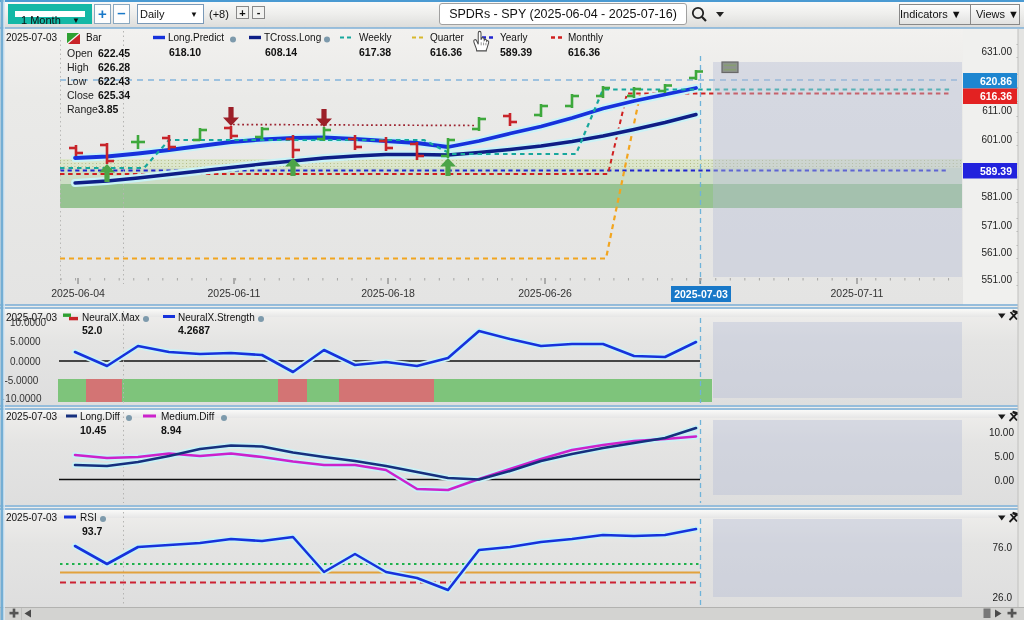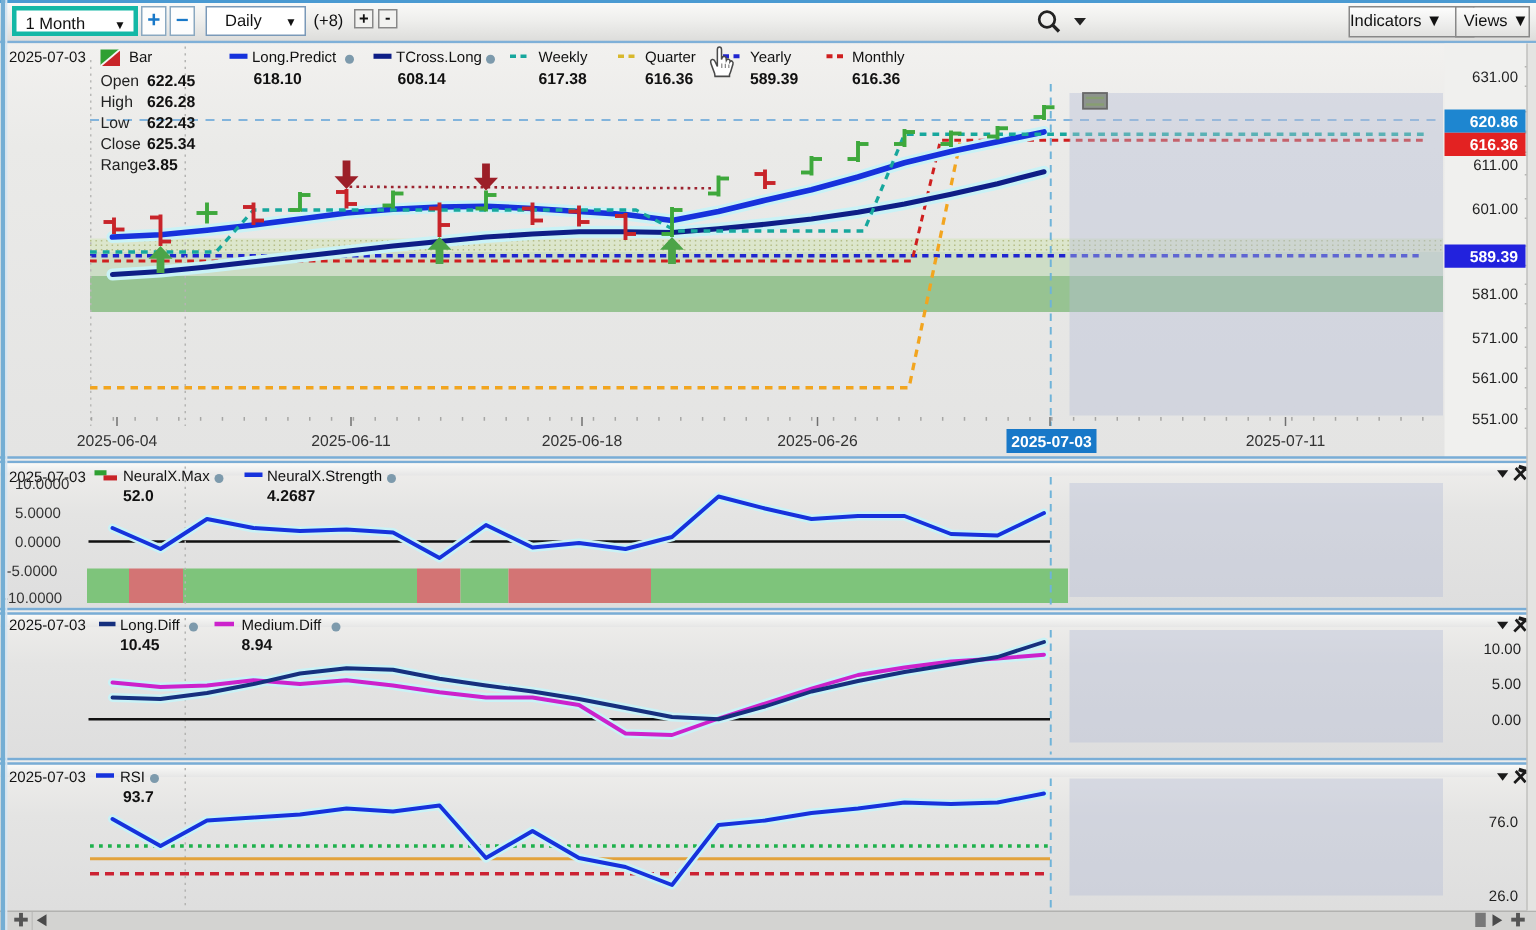--- a/index.html
+++ b/index.html
@@ -391,34 +391,37 @@
       <rect x="983.5" y="608.5" width="7" height="9.5" fill="#787878"></rect>
       <path d="M995,609.5 l0,8 l6.5,-4 z" fill="#4a4a4a"></path>
       <rect x="1007.5" y="611.8" width="9" height="2.6" fill="#555"></rect>
       <rect x="1010.7" y="608.6" width="2.6" height="9" fill="#555"></rect>
       <line x1="2" y1="0" x2="2" y2="620" stroke="#74aed4" stroke-width="3" stroke-linecap="butt"></line>
       <line x1="4.2" y1="0" x2="4.2" y2="620" stroke="#d6e6f2" stroke-width="1.4" stroke-linecap="butt"></line>
       <rect x="1018" y="29" width="6" height="578" fill="#e4e4e2"></rect>
       <line x1="1018" y1="29" x2="1018" y2="607" stroke="#c0c0be" stroke-width="1" stroke-linecap="butt"></line>
     </svg>
 <div style="position:absolute;left:8px;top:4px;width:84px;height:20px;background:#fff;
-border:3px solid #14b8a6;font-size:11px;color:#111;line-height:19px;padding-left:6px;box-sizing:border-box;">1 Month
+border:7px solid #14b8a6;font-size:11px;color:#111;line-height:19px;padding-left:6px;box-sizing:border-box;">1 Month
 <span style="position:absolute;right:5px;top:0;color:#111;font-size:8px;">▼</span></div>
 <div style="position:absolute;left:94px;top:4px;width:17px;height:20px;background:#fdfdfd;
 border:1px solid #8aa8c0;color:#1878c8;font-weight:bold;font-size:15px;text-align:center;line-height:18px;box-sizing:border-box;">+</div>
 <div style="position:absolute;left:113px;top:4px;width:17px;height:20px;background:#fdfdfd;
 border:1px solid #8aa8c0;color:#1878c8;font-weight:bold;font-size:15px;text-align:center;line-height:16px;box-sizing:border-box;">–</div>
 <div style="position:absolute;left:137px;top:4px;width:67px;height:20px;background:#fff;
-border:1px solid #7a99b8;font-size:11px;color:#111;line-height:19px;padding-left:12px;box-sizing:border-box;">Daily
+border:1px solid #7a99b8;font-size:11px;color:#111;line-height:19px;padding-left:2px;box-sizing:border-box;">Daily
 <span style="position:absolute;right:5px;top:0;color:#111;font-size:8px;">▼</span></div>
 <div style="position:absolute;left:209px;top:4px;height:20px;font-size:11px;color:#111;line-height:20px;">(+8)</div>
 <div style="position:absolute;left:236px;top:6px;width:13px;height:13px;background:#f2f2f0;
 border:1px solid #888;color:#111;font-weight:bold;font-size:11px;text-align:center;line-height:12px;box-sizing:border-box;">+</div>
 <div style="position:absolute;left:252px;top:6px;width:13px;height:13px;background:#f2f2f0;
 border:1px solid #888;color:#111;font-weight:bold;font-size:11px;text-align:center;line-height:10px;box-sizing:border-box;">-</div>
+<div style="position:absolute;left:439px;top:3px;width:248px;height:22px;background:#fff;
+border:1px solid #a0a0a0;border-radius:3px;font-size:12.5px;color:#111;line-height:21px;
+text-align:center;box-sizing:border-box;">SPDRs - SPY (2025-06-04 - 2025-07-16)</div>
 <svg style="position:absolute;left:690px;top:5px;" width="40" height="18">
 <circle cx="8" cy="8" r="5.2" fill="none" stroke="#222" stroke-width="1.8"></circle>
 <line x1="11.8" y1="11.8" x2="16" y2="16" stroke="#222" stroke-width="2.2"></line>
 <path d="M26,7 l8,0 l-4,5 z" fill="#222"></path>
     </svg>
 <div style="position:absolute;left:899px;top:4px;width:84px;height:21px;background:linear-gradient(#fdfdfd,#e2e2e0);
 border:1px solid #888;font-size:11px;color:#111;line-height:19px;text-align:left;box-sizing:border-box;">Indicators ▼</div>
 <div style="position:absolute;left:970px;top:4px;width:50px;height:21px;background:linear-gradient(#fdfdfd,#e2e2e0);
 border:1px solid #888;font-size:11px;color:#111;line-height:19px;text-align:right;box-sizing:border-box;">Views ▼</div>
 </div>

